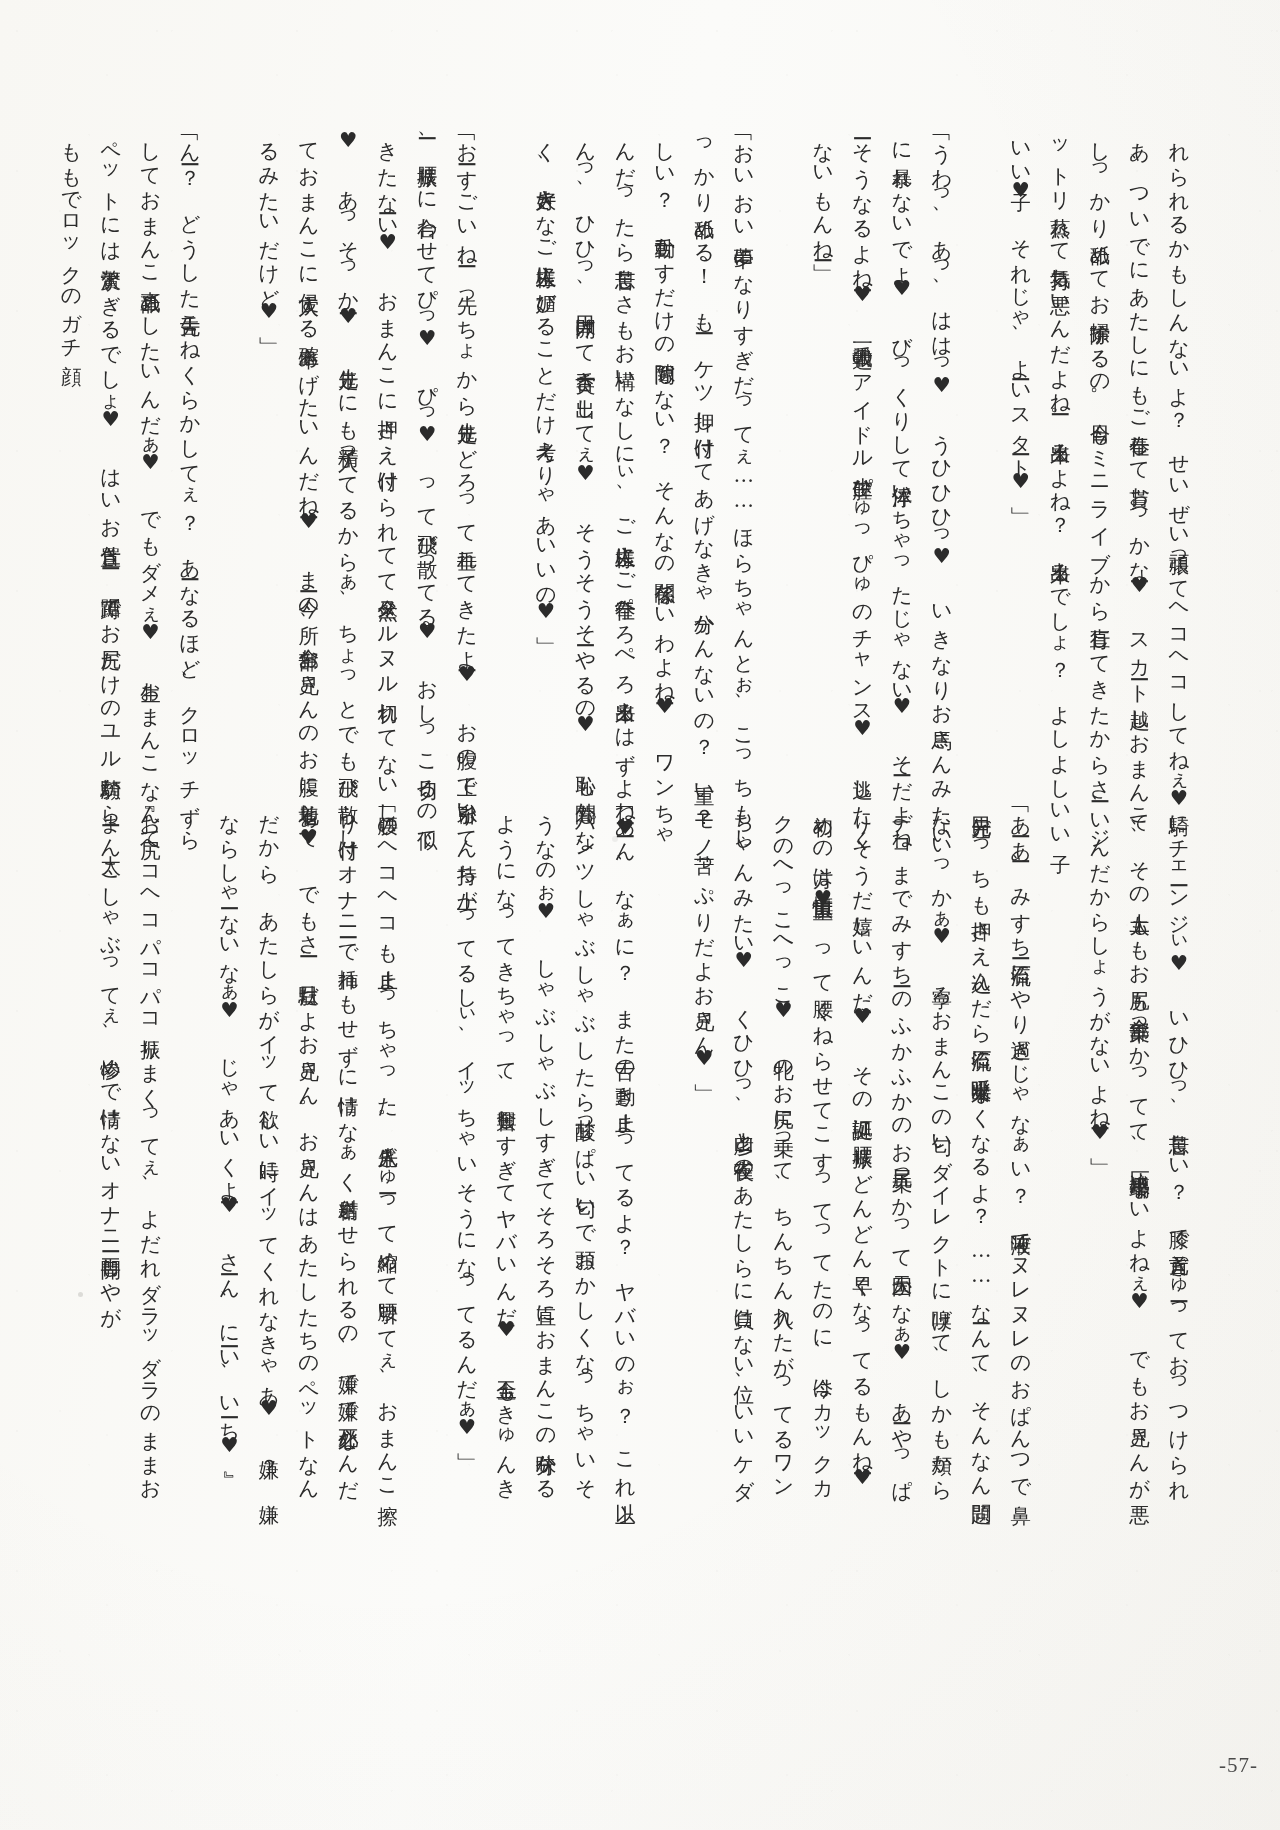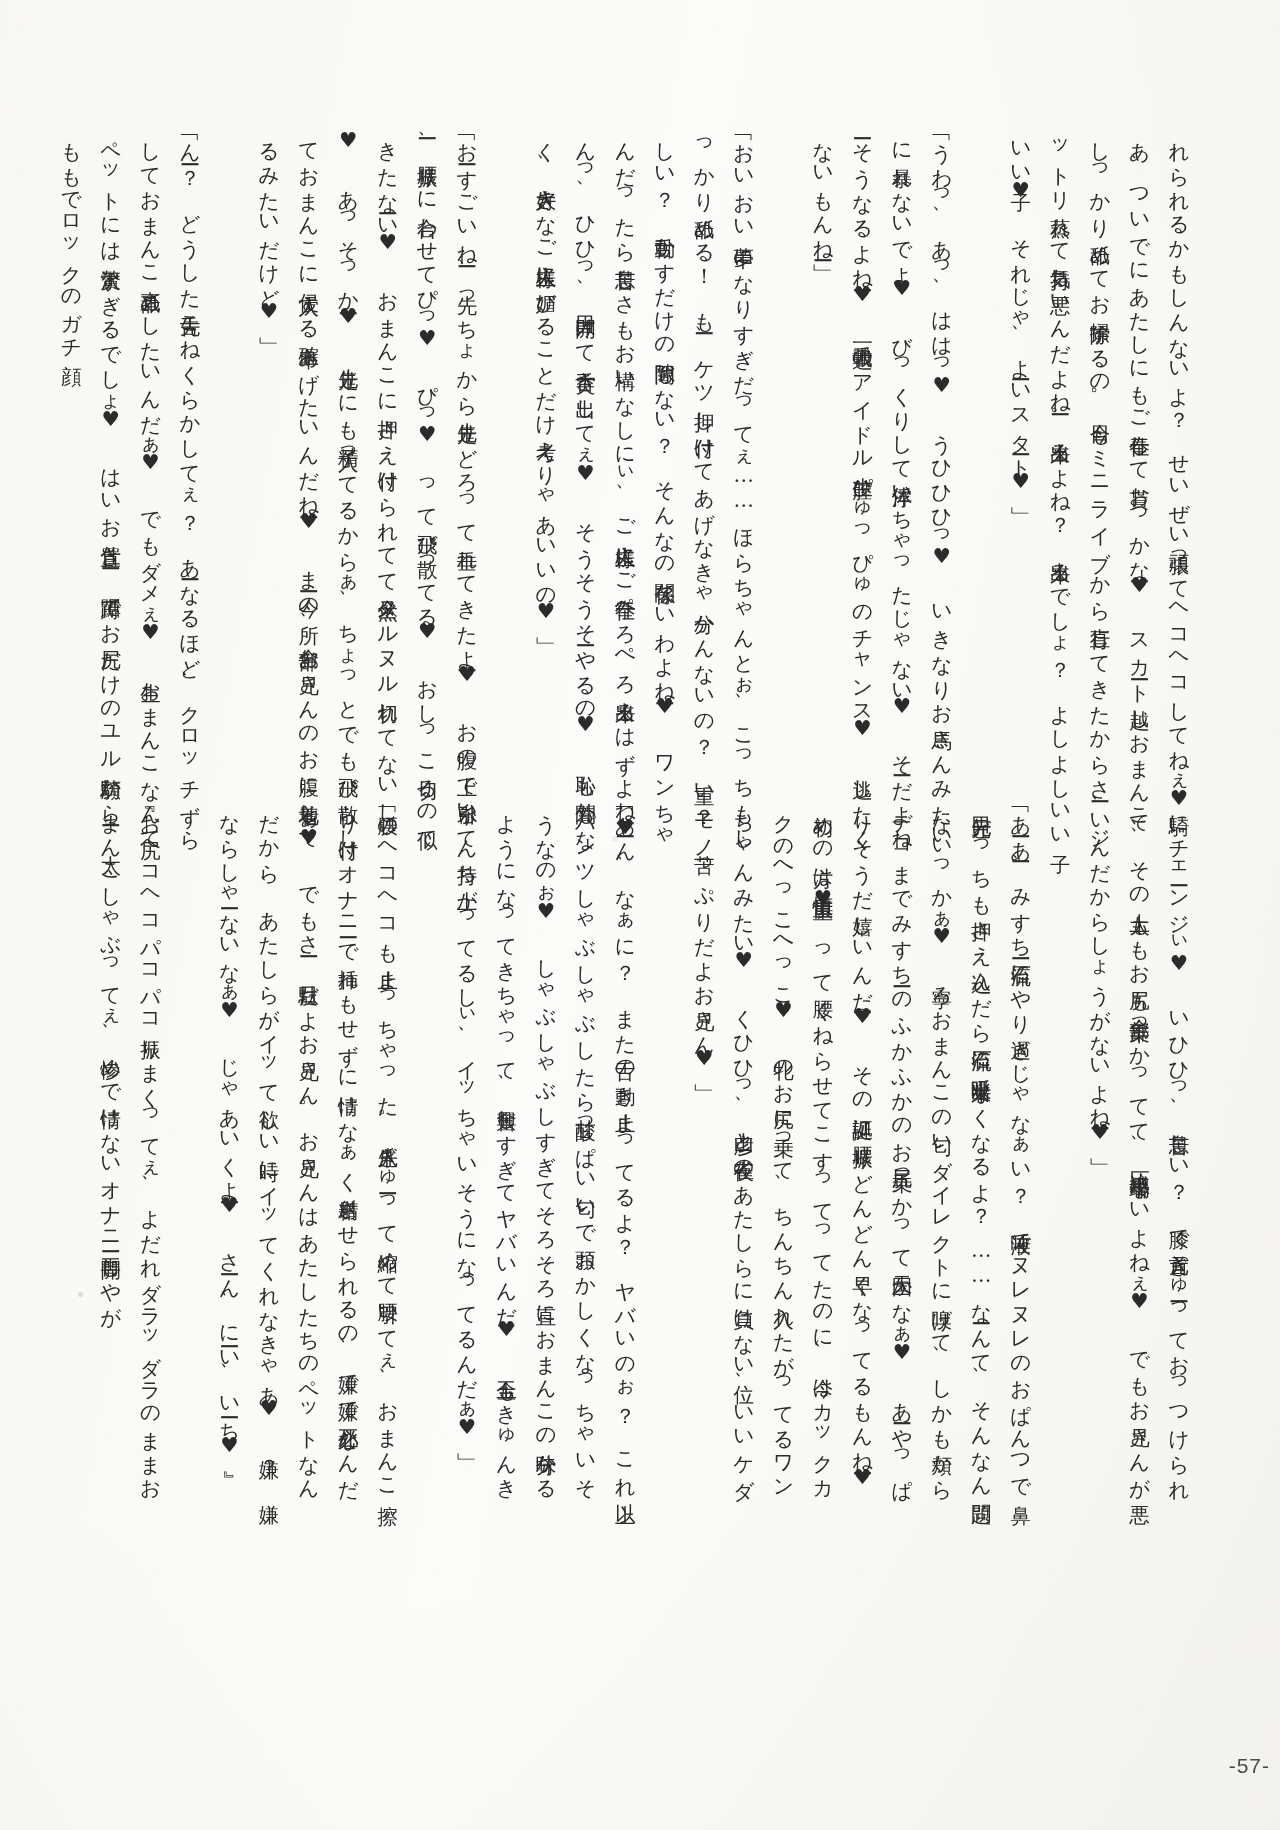--- a/index.html
+++ b/index.html
@@ -68,23 +68,23 @@
   #block-lower {
     top: 800px;
     right: 82px;
     height: 690px;
     width: 1106px;
   }
 
   
   #page-folio {
     position: absolute;
-    right: 10px;
+    right: 22px;
     bottom: 52px;
-    font-family: Liberation Sans, sans-serif;
+    font-family: Liberation Serif, serif;
     font-size: 21px;
     letter-spacing: 1px;
     color: #4a4a4a;
     white-space: nowrap;
   }
 
   
   .edge-mark {
     position: absolute;
     background: rgba(90,88,85,0.18);

